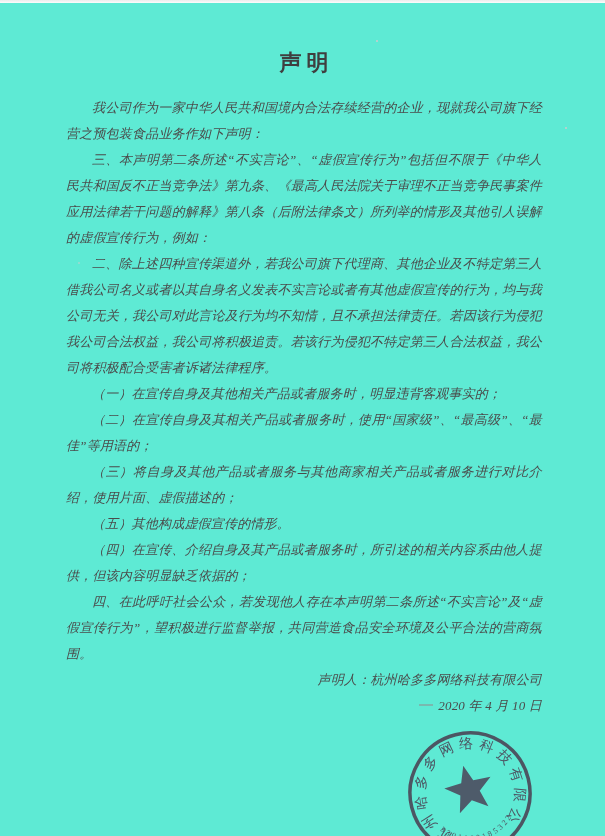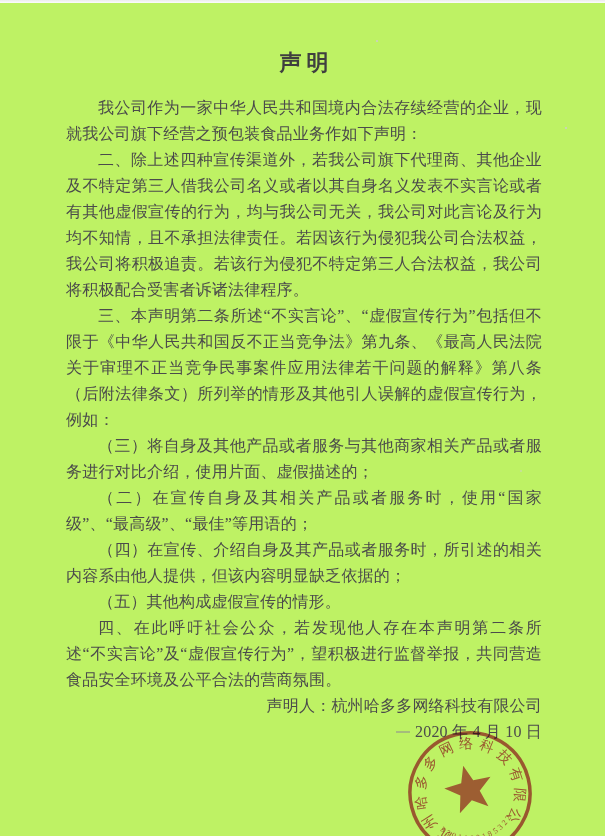--- a/index.html
+++ b/index.html
@@ -1,42 +1,43 @@
 <!DOCTYPE html>
 <html style="--stamp-color: #c94b68; --stamp-star-color: #cf5272;"><head>
 <meta charset="utf-8">
 <style>
   html,body{margin:0;padding:0;background:#e8e8e8;}
   .page{
     position:relative;
     width:605px;height:836px;
-    background:#bef264;
+    background:#5eead4;
     overflow:hidden;
     font-family:"Liberation Serif","DejaVu Serif",serif;
     color:#4b4b4b;
     box-shadow:0 0 4px rgba(0,0,0,.15);
   }
   .page::before{
     content:"";position:absolute;left:0;top:0;right:0;height:3px;
     background:linear-gradient(#ececec,#fcfcfc);
   }
   .content{position:absolute;left:66px;top:48px;width:476px;}
   .doc-title{
     text-align:center;
     font-size:22px;font-weight:bold;color:#3f3f3f;
     letter-spacing:5px;text-indent:5px;
     margin:0 0 17px 0;line-height:30px;
   }
   .content p{
     margin:0;
-    font-size:16px;
+    font-size:13px;
     line-height:26px;
     text-align:justify;
     text-indent:2em;
     letter-spacing:0.2px;
+    font-style:italic;
   }
   p.align-right{text-align:right;text-indent:0;}
   .redacted{
     display:inline-block;
     width:74px;height:11px;
     background:linear-gradient(90deg,#d9d9d9,#bdbdbd 30%,#cfcfcf 60%,#dedede);
     filter:blur(2px);
     border-radius:1px;
     vertical-align:-1px;
   }
@@ -65,26 +66,27 @@
 </head>
 <body>
 
 <div class="page">
 
   <div class="content" style="color: rgb(75, 75, 75);">
     <h1 class="doc-title">声明</h1>
 
     <div id="paragraphs">
         <p><span>我公司作为一家中华人民共和国境内合法存续经营的企业，现就我公司旗下经营之预包装食品业务作如下声明：</span></p>
+        <p><span>三、本声明第二条所述“不实言论”、“虚假宣传行为”包括但不限于《中华人民共和国反不正当竞争法》第九条、《最高人民法院关于审理不正当竞争民事案件应用法律若干问题的解释》第八条（后附法律条文）所列举的情形及其他引人误解的虚假宣传行为，例如：</span></p>
         <p><span>二、除上述四种宣传渠道外，若我公司旗下代理商、其他企业及不特定第三人借我公司名义或者以其自身名义发表不实言论或者有其他虚假宣传的行为，均与我公司无关，我公司对此言论及行为均不知情，且不承担法律责任。若因该行为侵犯我公司合法权益，我公司将积极追责。若该行为侵犯不特定第三人合法权益，我公司将积极配合受害者诉诸法律程序。</span></p>
-        <p><span>三、本声明第二条所述“不实言论”、“虚假宣传行为”包括但不限于《中华人民共和国反不正当竞争法》第九条、《最高人民法院关于审理不正当竞争民事案件应用法律若干问题的解释》第八条（后附法律条文）所列举的情形及其他引人误解的虚假宣传行为，例如：</span></p>
+        <p><span>（一）在宣传自身及其他相关产品或者服务时，明显违背客观事实的；</span></p>
+        <p><span>（二）在宣传自身及其相关产品或者服务时，使用“国家级”、“最高级”、“最佳”等用语的；</span></p>
         <p><span>（三）将自身及其他产品或者服务与其他商家相关产品或者服务进行对比介绍，使用片面、虚假描述的；</span></p>
-        <p><span>（二）在宣传自身及其相关产品或者服务时，使用“国家级”、“最高级”、“最佳”等用语的；</span></p>
+        <p><span>（五）其他构成虚假宣传的情形。</span></p>
         <p><span>（四）在宣传、介绍自身及其产品或者服务时，所引述的相关内容系由他人提供，但该内容明显缺乏依据的；</span></p>
-        <p><span>（五）其他构成虚假宣传的情形。</span></p>
         <p><span>四、在此呼吁社会公众，若发现他人存在本声明第二条所述“不实言论”及“虚假宣传行为”，望积极进行监督举报，共同营造食品安全环境及公平合法的营商氛围。</span></p>
       </div>
 
     <p class="align-right">声明人：杭州哈多多网络科技有限公司</p>
     <p class="align-right"><span class="artifact-dash"></span><span>2020 年 4 月 10 日</span></p>
   </div>
 
   <svg class="stamp" viewBox="0 0 150 150" aria-hidden="true">
     <defs>
       <path id="nameArc" d="M 49.2 111.9 A 45 45 0 1 1 100.8 111.9"></path>

